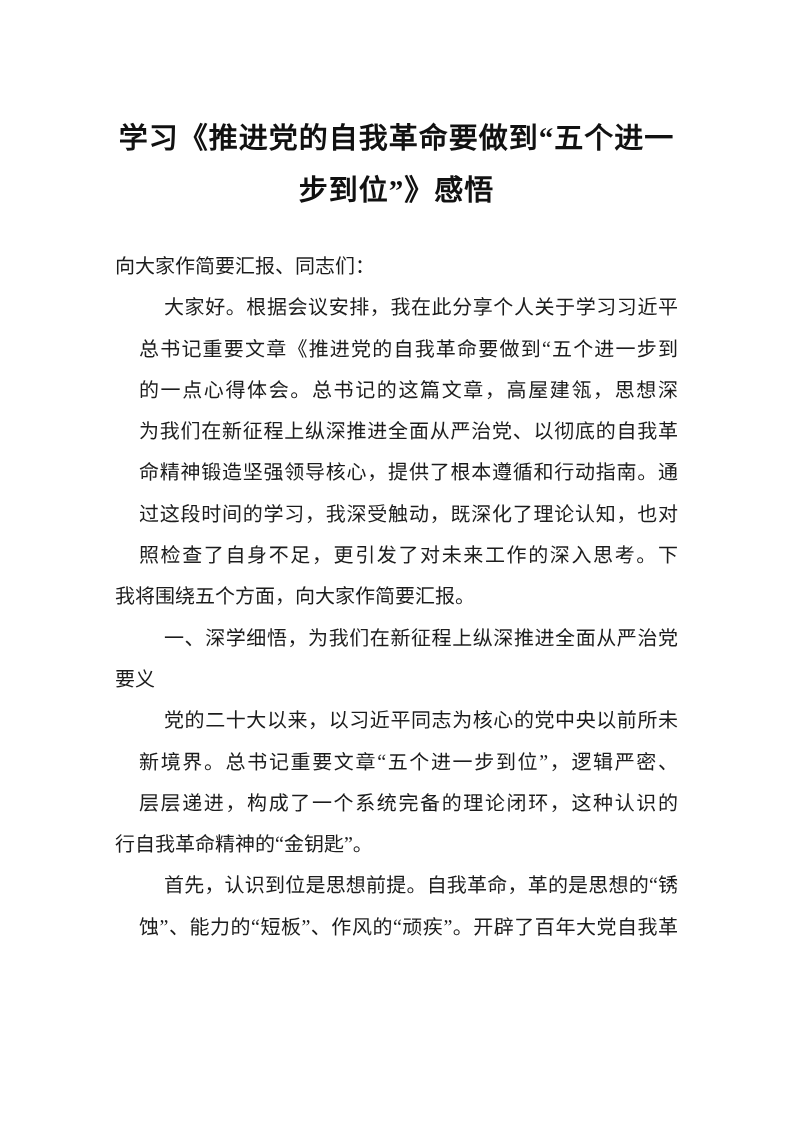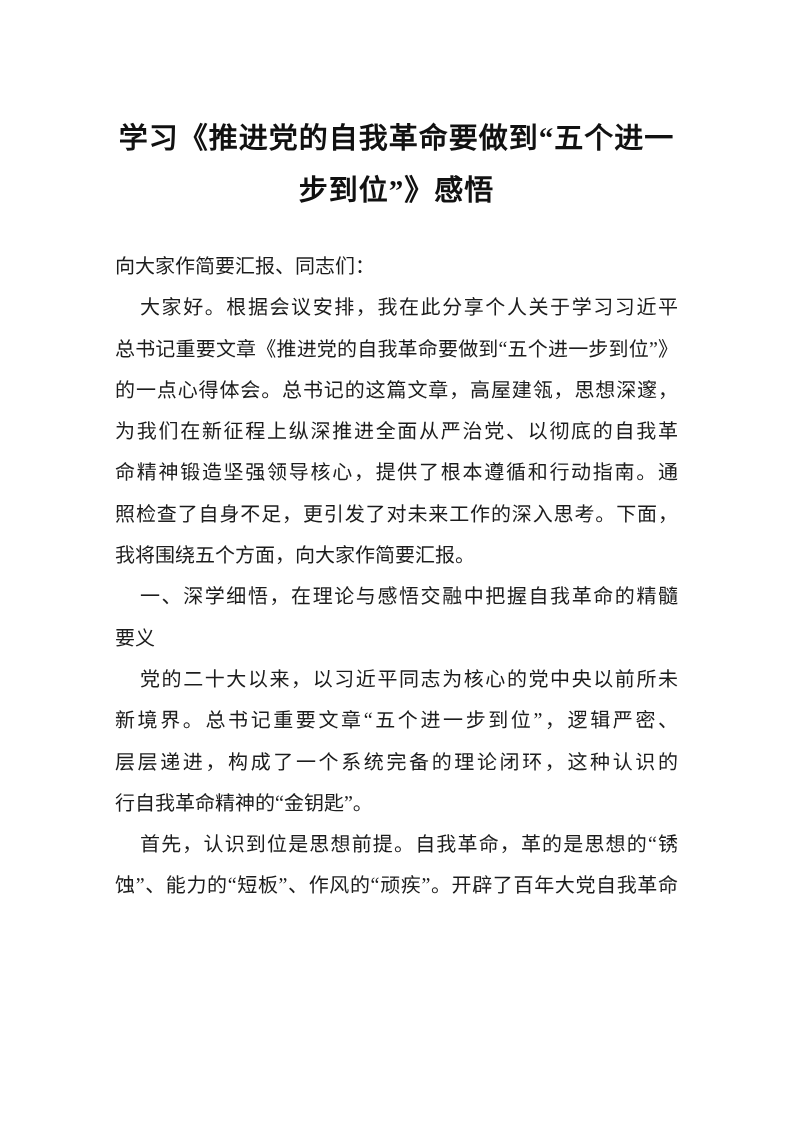--- a/index.html
+++ b/index.html
@@ -39,43 +39,45 @@
   }
   .line {
     height: 41.3px;
     line-height: 41.3px;
     overflow: hidden;
     text-align: left;
   }
   .line.fill {
     text-align: justify;
     text-align-last: justify;
+    margin-left: 24px;
   }
   .line.indent {
     text-indent: 25px;
   }
 </style>
 </head>
 <body>
 
 <div class="page">
   <div class="doc-title">
     <div>学习《推进党的自我革命要做到“五个进一</div>
     <div>步到位”》感悟</div>
   </div>
   <div class="doc-body">
       <div class="line">向大家作简要汇报、同志们：</div>
       <div class="line fill indent">大家好。根据会议安排，我在此分享个人关于学习习近平</div>
       <div class="line fill">总书记重要文章《推进党的自我革命要做到“五个进一步到位”》</div>
       <div class="line fill">的一点心得体会。总书记的这篇文章，高屋建瓴，思想深邃，</div>
       <div class="line fill">为我们在新征程上纵深推进全面从严治党、以彻底的自我革</div>
       <div class="line fill">命精神锻造坚强领导核心，提供了根本遵循和行动指南。通</div>
+      <div class="line fill">过这段时间的学习，我深受触动，既深化了理论认知，也对</div>
       <div class="line fill">照检查了自身不足，更引发了对未来工作的深入思考。下面，</div>
       <div class="line">我将围绕五个方面，向大家作简要汇报。</div>
-      <div class="line fill indent">一、深学细悟，在理论与感悟交融中把握自我革命的精髓</div>
+      <div class="line fill indent">一、深学细悟，为我们在新征程上纵深推进全面从严治党</div>
       <div class="line">要义</div>
       <div class="line fill indent">党的二十大以来，以习近平同志为核心的党中央以前所未</div>
       <div class="line fill">新境界。总书记重要文章“五个进一步到位”，逻辑严密、</div>
       <div class="line fill">层层递进，构成了一个系统完备的理论闭环，这种认识的</div>
       <div class="line">行自我革命精神的“金钥匙”。</div>
       <div class="line fill indent">首先，认识到位是思想前提。自我革命，革的是思想的“锈</div>
       <div class="line fill">蚀”、能力的“短板”、作风的“顽疾”。开辟了百年大党自我革命的</div>
     </div>
 </div>
 

